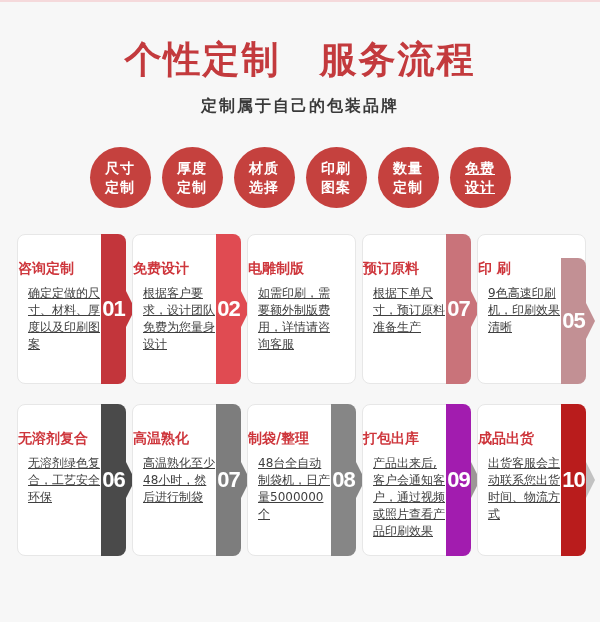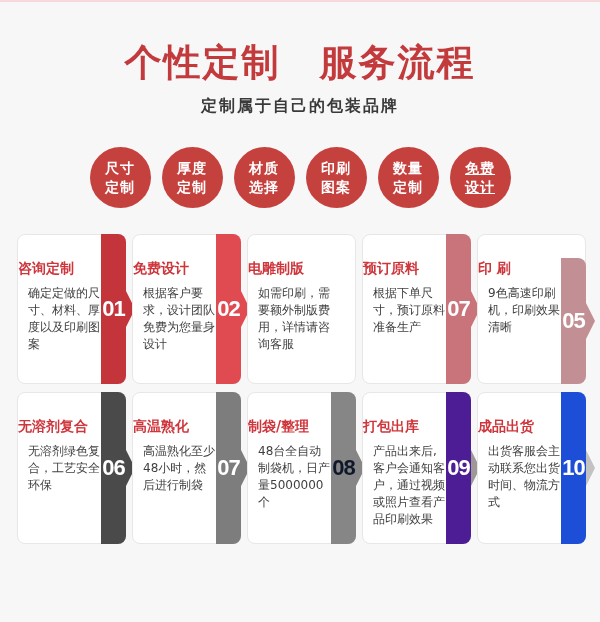--- a/index.html
+++ b/index.html
@@ -6,53 +6,54 @@
   body{
     width:600px;height:622px;
     background:#f7f7f7;
     font-family:"DejaVu Sans","Liberation Sans",sans-serif;
     overflow:hidden;
     -webkit-font-smoothing:antialiased;
   }
   .page{position:relative;width:600px;height:620px;border-top:2px solid #f5d9db;}
   .main-title{
     margin:42px 0 0;text-align:center;
-    font-family:Liberation Sans, sans-serif;
+    font-family:Liberation Mono, monospace;
     font-size:37px;line-height:1;font-weight:700;
     letter-spacing:2px;color:#c33a3d;
   }
   .subtitle{
     margin:17px 4px 0;text-align:center;
     font-size:16px;line-height:1;color:#3a3a3a;letter-spacing:2px;font-weight:700;
   }
   .badges{display:flex;justify-content:center;gap:11px;margin-top:33px;height:61px;}
   .badge{
     width:61px;height:61px;border-radius:50%;
     color:#fff;display:flex;flex-direction:column;
     align-items:center;justify-content:center;
     font-family:"DejaVu Serif","Liberation Serif",serif;
     font-size:14px;font-weight:700;line-height:1.35;letter-spacing:1px;
   }
   .steps-row{display:flex;gap:6px;padding-left:17px;}
   .row-1{margin-top:26px;}
-  .row-2{margin-top:8px;}
+  .row-2{margin-top:20px;}
   .card{
     position:relative;width:109px;height:150px;box-sizing:border-box;
     background:#ffffff;border:1px solid #e7e7e7;border-radius:8px;
   }
   .row-2 .card{height:152px;}
   .card-title{
     margin-top:26px;width:82px;
     font-family:"DejaVu Serif","Liberation Serif",serif;
     font-size:14px;font-weight:700;color:#ce363c;line-height:1.1;
   }
   .card-desc{
     margin:9px 0 0 10px;width:72px;
     font-size:12px;line-height:1.4;color:#3f3f3f;text-align:left;
     word-break:break-all;
+    text-decoration:underline;
   }
   .strip{
     position:absolute;top:-1px;right:-1px;bottom:-1px;width:25px;
     border-radius:0 8px 8px 0;
   }
   .strip-arrow{
     position:absolute;right:-9px;top:50%;transform:translateY(-50%);
     width:9px;height:36px;
     clip-path:polygon(0 0,100% 50%,0 100%);
   }
@@ -147,33 +148,33 @@
         <div class="strip" style="background: rgb(125, 125, 125);">
           <div class="strip-arrow" style="background: rgb(125, 125, 125);"></div>
           <span class="strip-num" style="color: rgb(255, 255, 255);">07</span>
         </div>
       </div>
       <div class="card">
         <div class="card-title" style="color: rgb(206, 54, 60);">制袋/整理</div>
         <div class="card-desc">48台全自动制袋机，日产量5000000个</div>
         <div class="strip" style="background: rgb(134, 134, 134);">
           <div class="strip-arrow" style="background: rgb(134, 134, 134);"></div>
-          <span class="strip-num" style="color: #0f172a;">08</span>
+          <span class="strip-num" style="color: #ffffff;">08</span>
         </div>
       </div>
       <div class="card">
         <div class="card-title" style="color: rgb(206, 54, 60);">打包出库</div>
         <div class="card-desc">产品出来后,客户会通知客户，通过视频或照片查看产品印刷效果</div>
-        <div class="strip" style="background: #4c1d95;">
+        <div class="strip" style="background: #a21caf;">
           <div class="strip-arrow" style="background: rgb(157, 151, 151);"></div>
           <span class="strip-num" style="color: rgb(255, 255, 255);">09</span>
         </div>
       </div>
       <div class="card">
         <div class="card-title" style="color: rgb(206, 54, 60);">成品出货</div>
         <div class="card-desc">出货客服会主动联系您出货时间、物流方式</div>
-        <div class="strip" style="background: #1d4ed8;">
+        <div class="strip" style="background: #b91c1c;">
           <div class="strip-arrow" style="background: rgb(194, 194, 194);"></div>
           <span class="strip-num" style="color: rgb(255, 255, 255);">10</span>
         </div>
       </div>
     </div>
 </div>
 
 </body></html>

